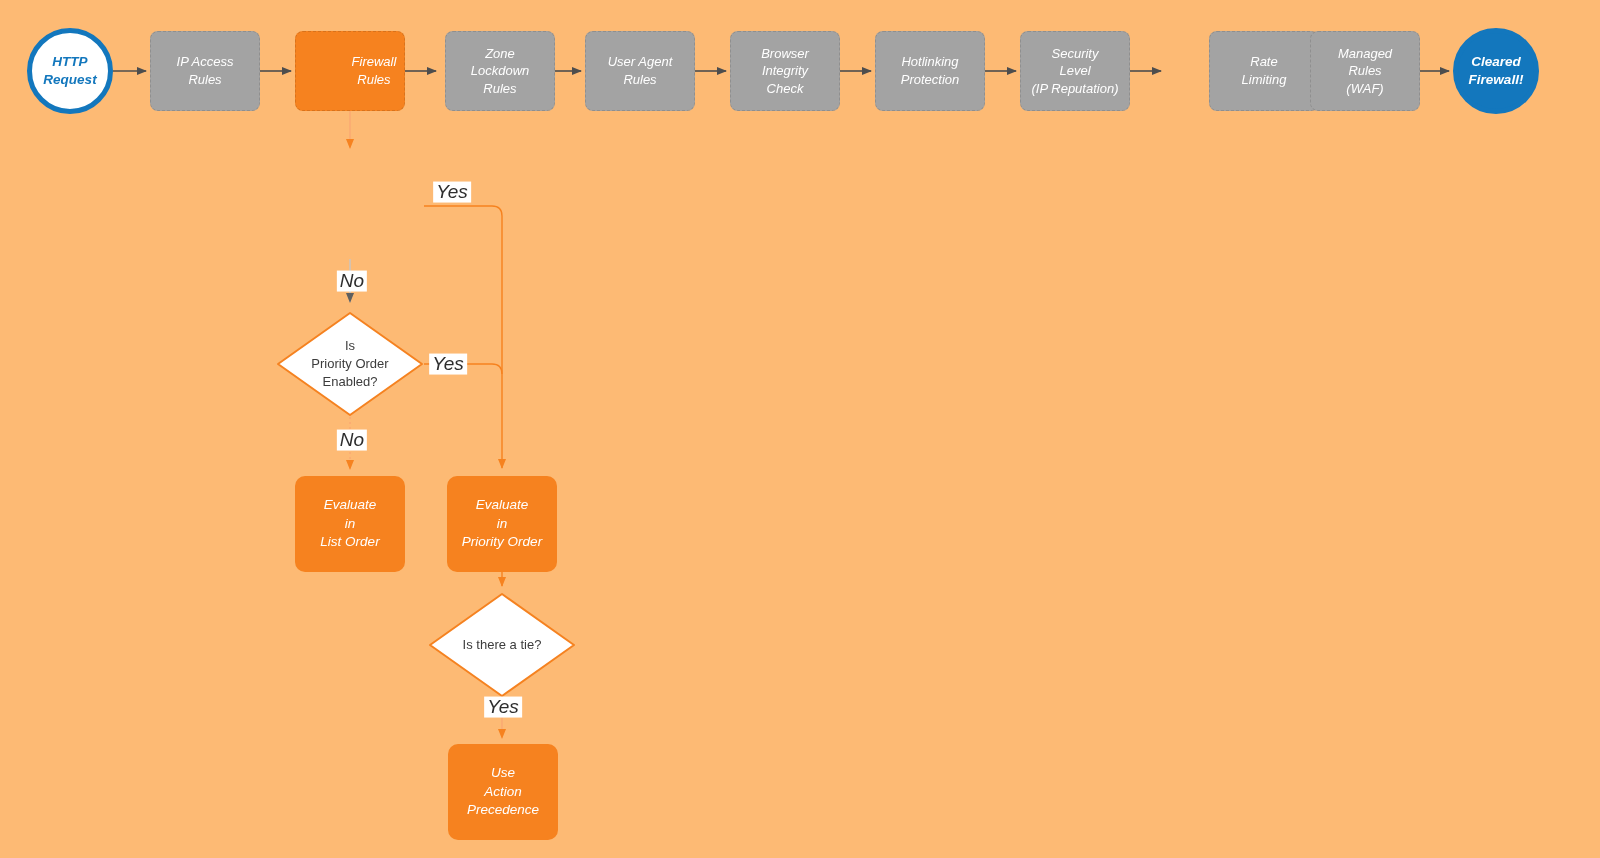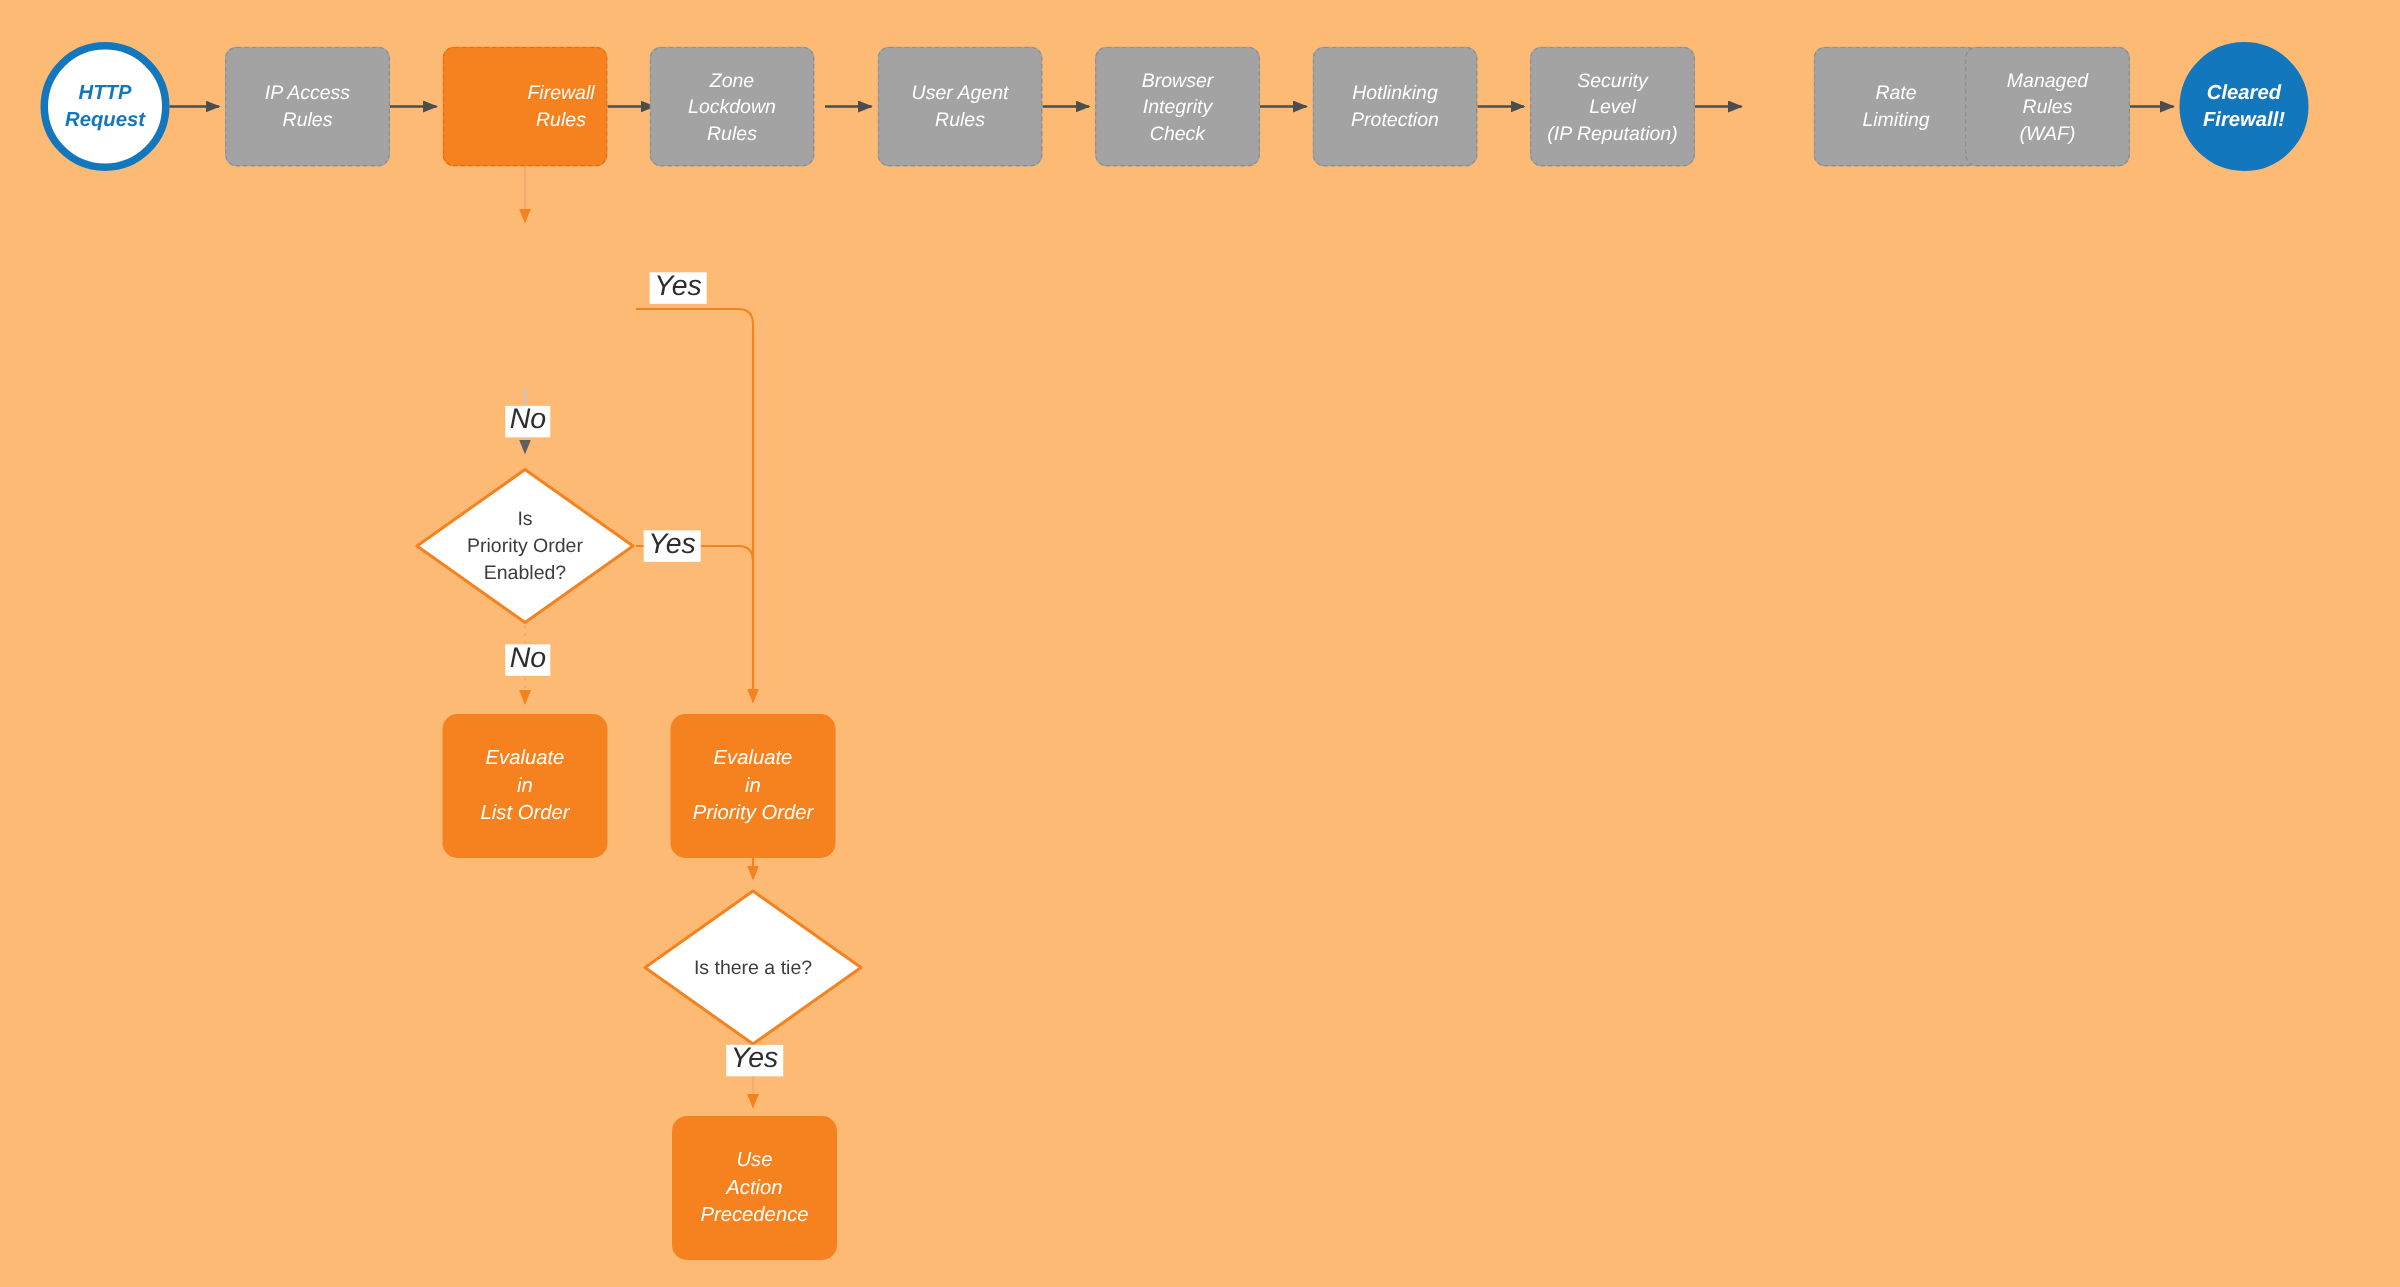--- a/index.html
+++ b/index.html
@@ -92,21 +92,21 @@
   </div>
 
   <div class="node stage" style="left:150px;">
     <span class="label">IP Access
 Rules</span>
   </div>
   <div class="node stage orange" style="left:295px;padding-left:48px;">
     <span class="label">Firewall
 Rules</span>
   </div>
-  <div class="node stage" style="left:433px;">
+  <div class="node stage" style="left:445px;">
     <span class="label">Zone
 Lockdown
 Rules</span>
   </div>
   <div class="node stage" style="left:585px;">
     <span class="label">User Agent
 Rules</span>
   </div>
   <div class="node stage" style="left:730px;">
     <span class="label">Browser

